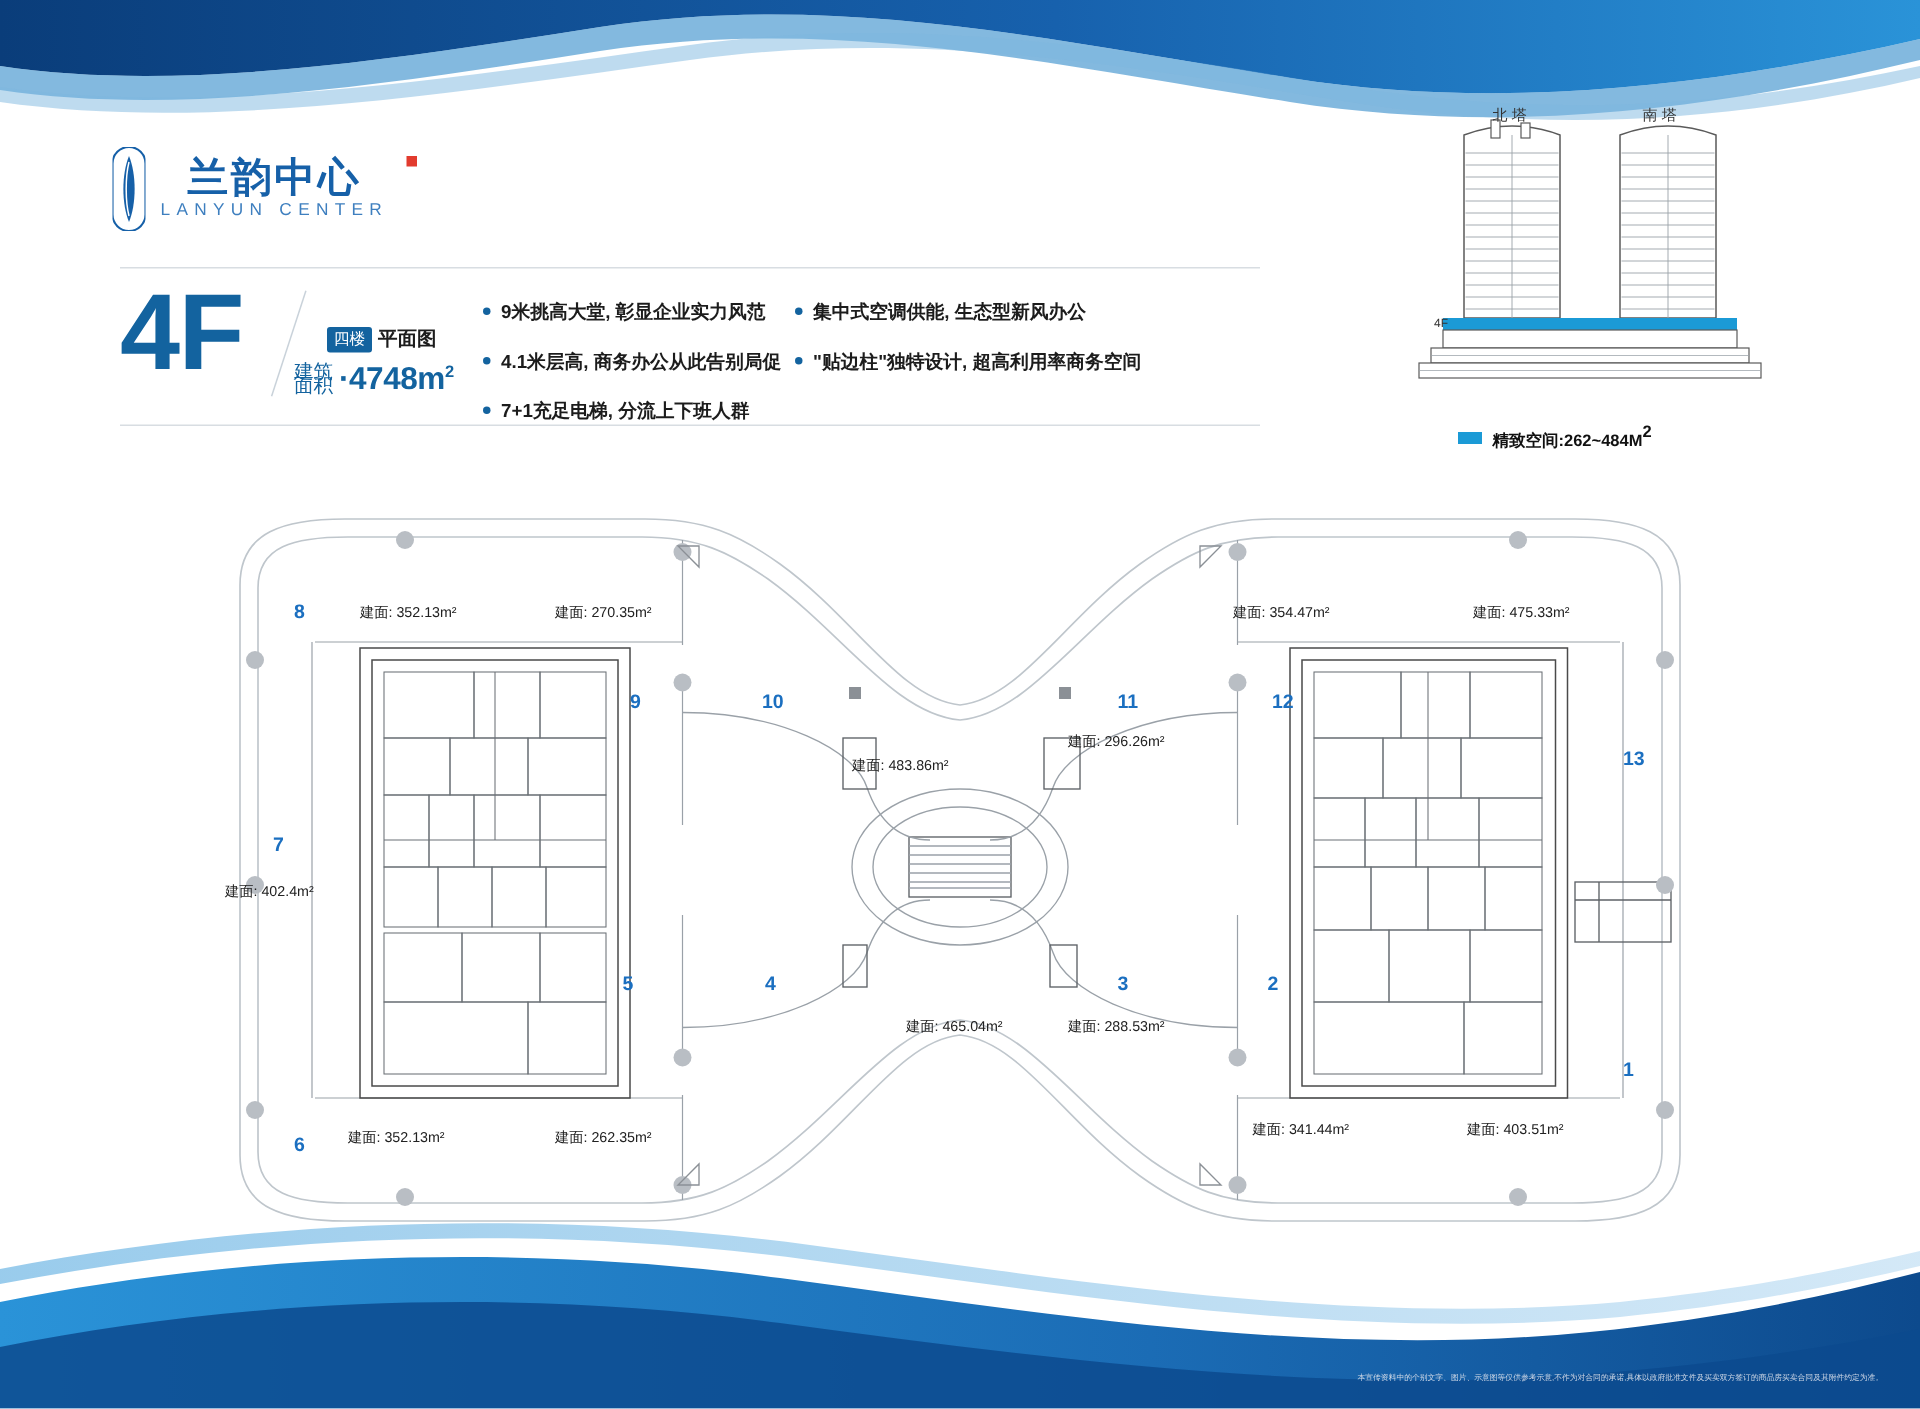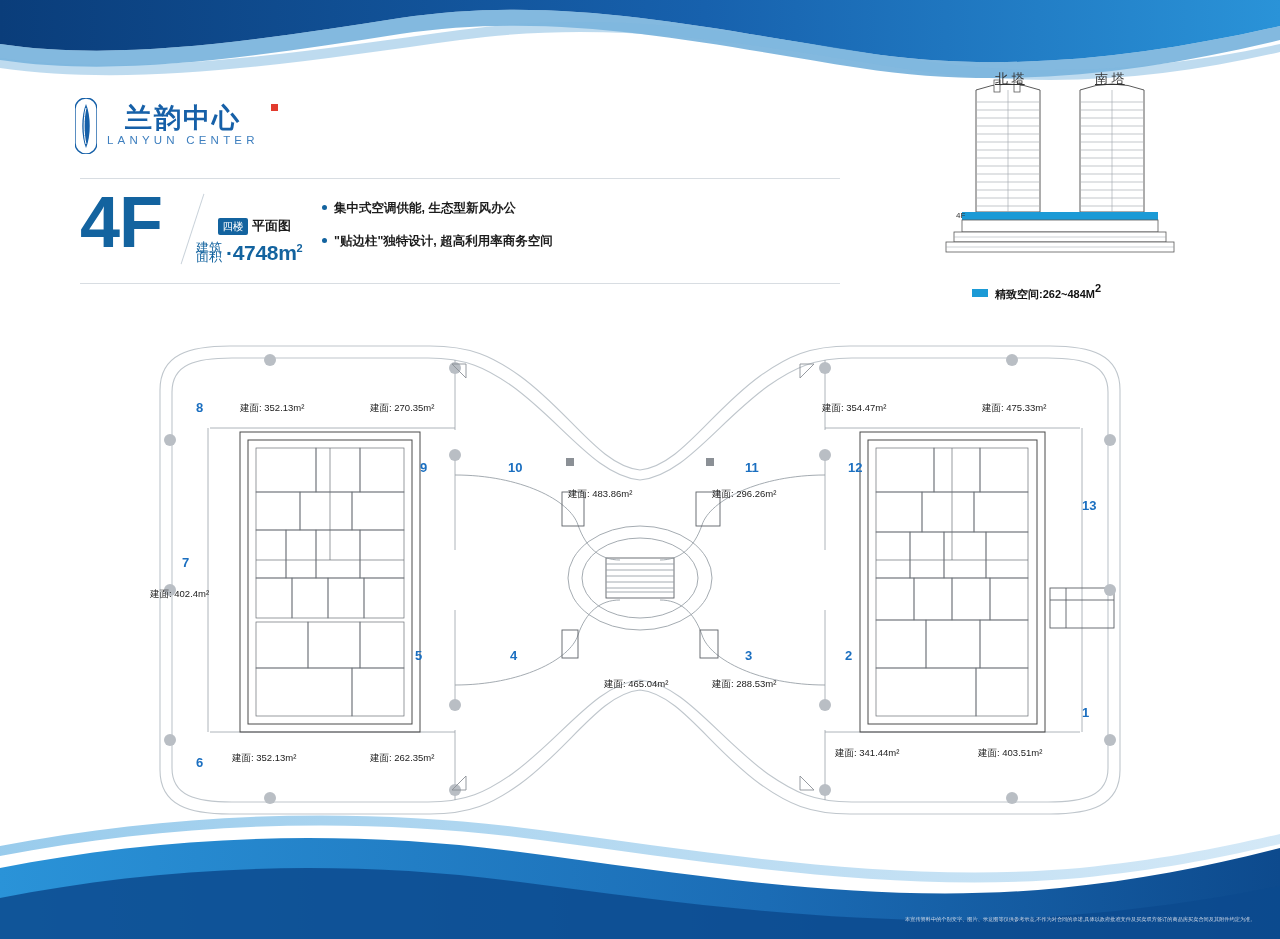--- a/index.html
+++ b/index.html
@@ -37,21 +37,21 @@
   
   .features{position:absolute;left:322px;top:200px;width:520px;}
   .fcol{display:inline-block;vertical-align:top;}
   .fcol-1{width:208px;}
   .fcol-2{width:300px;}
   .fitem{font-size:12.5px;color:#1c1c1c;font-weight:bold;margin-bottom:16px;white-space:nowrap;}
   .fdot{display:inline-block;width:5px;height:5px;border-radius:50%;background:#13639f;margin-right:7px;vertical-align:2px;}
 
   
   .tower-key{position:absolute;left:940px;top:60px;width:280px;height:250px;}
-  .tower-label{position:absolute;font-size:13px;color:#333;text-decoration:underline;}
+  .tower-label{position:absolute;font-size:10px;color:#333;}
   .tower-label.north{left:55px;top:10px;}
   .tower-label.south{left:155px;top:10px;}
   .floor-tag{position:absolute;left:16px;top:151px;font-size:8px;color:#333;}
   .legend{position:absolute;left:32px;top:222px;white-space:nowrap;}
   .legend-swatch{display:inline-block;width:16px;height:8px;background:#1b9ad6;vertical-align:1px;margin-right:7px;}
   .legend-text{font-size:11px;font-weight:bold;color:#111;}
 
   
   .plan{position:absolute;left:100px;top:320px;width:1080px;height:520px;}
   .plan svg{position:absolute;left:0;top:0;}
@@ -114,21 +114,25 @@
   <div class="floor-plan-label">平面图</div>
   <div class="area-label">
     <span>建筑</span><br>
     <span>面积</span>
   </div>
   <div class="area-val">
     <span>·4748m</span><sup>2</sup>
   </div>
 
   <div class="features">
-    <div class="fcol fcol-2">
+    <div class="fcol fcol-1">
+      <div class="fitem"><span class="fdot"></span><span>9米挑高大堂, 彰显企业实力风范</span></div>
+      <div class="fitem"><span class="fdot"></span><span>4.1米层高, 商务办公从此告别局促</span></div>
+      <div class="fitem"><span class="fdot"></span><span>7+1充足电梯, 分流上下班人群</span></div>
+    </div><div class="fcol fcol-2">
       <div class="fitem"><span class="fdot"></span><span>集中式空调供能, 生态型新风办公</span></div>
       <div class="fitem"><span class="fdot"></span><span>"贴边柱"独特设计, 超高利用率商务空间</span></div>
     </div>
   </div>
 
   <div class="tower-key">
     <div class="tower-label north">北 塔</div>
     <div class="tower-label south">南 塔</div>
     <div class="floor-tag">4F</div>
     <svg width="280" height="220">
@@ -359,18 +363,18 @@
     <div class="unit-area" style="left:612px;top:168px;">建面: 296.26m²</div>
     <div class="unit-area" style="left:722px;top:82px;">建面: 354.47m²</div>
     <div class="unit-area" style="left:882px;top:82px;">建面: 475.33m²</div>
     <div class="unit-area" style="left:50px;top:268px;">建面: 402.4m²</div>
     <div class="unit-area" style="left:132px;top:432px;">建面: 352.13m²</div>
     <div class="unit-area" style="left:270px;top:432px;">建面: 262.35m²</div>
     <div class="unit-area" style="left:468px;top:358px;padding-left:36px;">建面: 465.04m²</div>
     <div class="unit-area" style="left:612px;top:358px;">建面: 288.53m²</div>
     <div class="unit-area" style="left:735px;top:427px;text-align:center;">建面: 341.44m²</div>
     <div class="unit-area" style="left:878px;top:427px;">建面: 403.51m²</div>
-    <div class="unit-area" style="left:468px;top:168px;">建面: 483.86m²</div>
+    <div class="unit-area" style="left:468px;top:184px;">建面: 483.86m²</div>
   </div>
 
   <div class="fineprint">本宣传资料中的个别文字、图片、示意图等仅供参考示意,不作为对合同的承诺,具体以政府批准文件及买卖双方签订的商品房买卖合同及其附件约定为准。</div>
 
 </div>
 
 </body></html>

